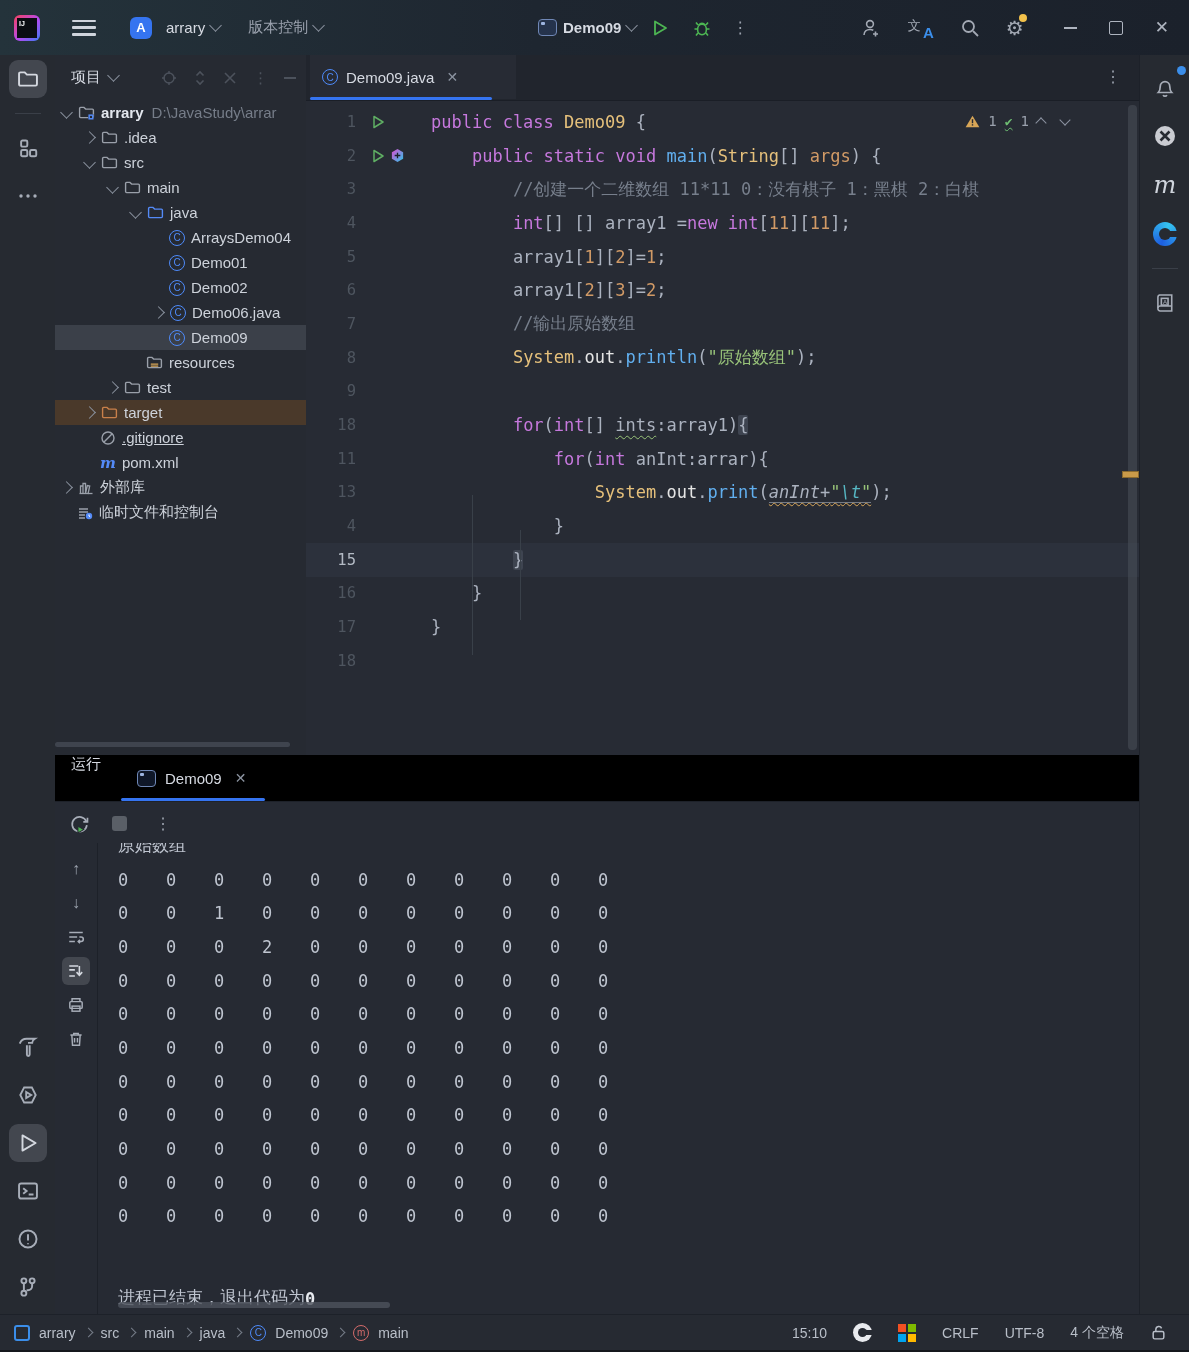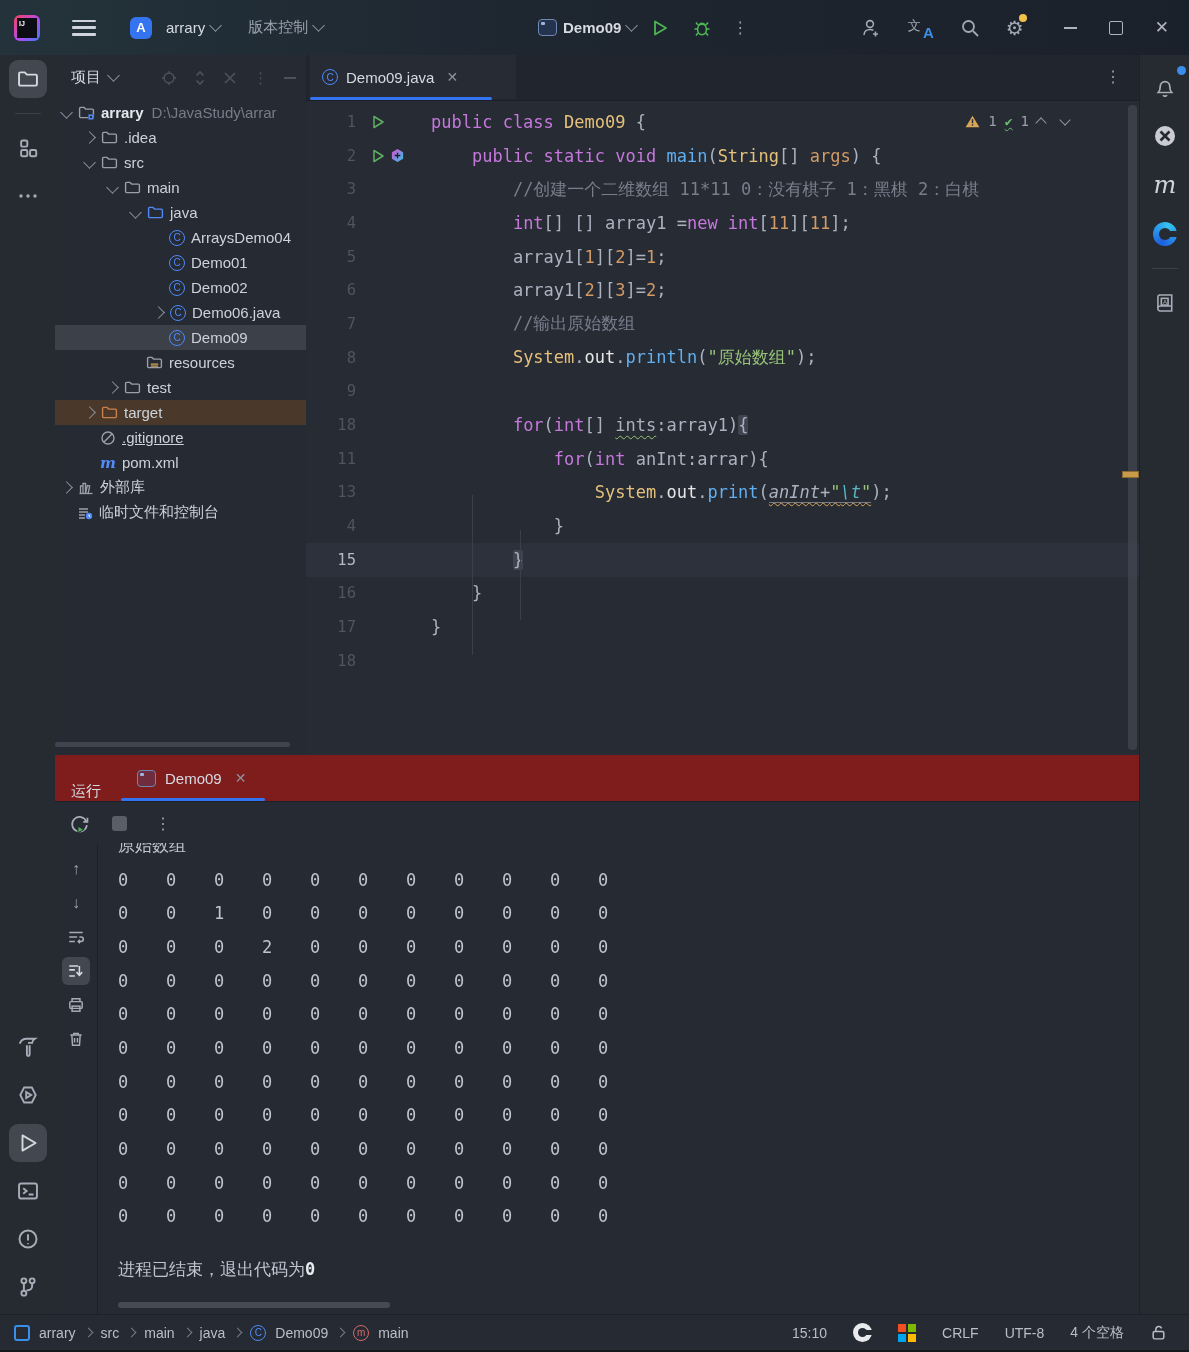--- a/index.html
+++ b/index.html
@@ -93,39 +93,39 @@
   
   .right-stripe{position:absolute;left:1139px;top:55px;width:50px;height:1259px;background:#262a31;border-left:1px solid #1d2129;}
   .bell{position:relative;}
   .bell .dot{position:absolute;right:-2px;top:-2px;width:9px;height:9px;border-radius:50%;background:#3b8eea;}
   .maven-m{font-size:24px;font-style:italic;color:#cfd4dc;font-family:"DejaVu Serif",serif;}
   .swirl{width:24px;height:24px;border-radius:50%;background:conic-gradient(from 200deg,#1d5fe0,#35c3f0,#1d5fe0);position:relative;}
   .swirl::after{content:"";position:absolute;left:6px;top:6px;width:12px;height:12px;border-radius:50%;background:#262a31;}
   .swirl::before{content:"";position:absolute;right:-1px;top:9px;width:8px;height:6px;background:#262a31;z-index:1;}
   
   .run-panel{position:absolute;left:55px;top:755px;width:1084px;height:559px;background:#262a33;}
-  .rp-header{position:relative;height:46px;background:#7f1d1d;display:flex;align-items:flex-end;border-bottom:1px solid #1d2129;}
+  .rp-header{position:relative;height:46px;background:#000000;display:flex;align-items:flex-start;border-bottom:1px solid #1d2129;}
   .rp-title{font-size:15px;color:#d6dae2;padding:0 22px 0 16px;}
   .rp-tab{display:flex;align-items:center;gap:9px;height:100%;padding:0 14px;font-size:15px;color:#d6dae2;cursor:pointer;}
   .rp-underline{position:absolute;left:66px;top:43px;width:144px;height:3px;background:#3574f0;border-radius:2px;}
   .rp-toolbar{height:42px;display:flex;align-items:center;gap:22px;padding-left:14px;}
   .stopbox{width:15px;height:15px;border-radius:3px;background:#5a5f67;}
   .kebab{color:#9aa1ad;font-size:16px;cursor:pointer;}
   .rp-body{position:absolute;left:0;top:88px;right:0;bottom:0;}
   .con-strip{position:absolute;left:0;top:0;width:42px;bottom:0;border-right:1px solid #1d2129;
     display:flex;flex-direction:column;align-items:center;padding-top:12px;gap:6px;}
   .cs-btn{width:28px;height:28px;border-radius:6px;display:flex;align-items:center;justify-content:center;
     color:#9aa1ad;font-size:16px;cursor:pointer;}
   .cs-btn.sel{background:#43474f;}
   .console{position:absolute;left:42px;top:0;right:0;bottom:0;overflow:hidden;
     font-family:"DejaVu Sans Mono",monospace;font-size:17px;color:#bfc5d0;}
   .console-inner{position:relative;top:-14px;padding-left:21px;}
   .crow{height:33.7px;display:flex;align-items:center;}
   .crow .cell{width:48px;flex:none;}
-  .exit-line{margin-top:19px;}
+  .exit-line{margin-top:42px;align-items:flex-end;}
   .exit-line b{color:#e8ebf0;}
   .con-hscroll{position:absolute;left:21px;bottom:6px;width:272px;height:6px;background:#4d535d;border-radius:3px;opacity:.8;}
   
   .statusbar{position:absolute;left:0;top:1314px;width:1189px;height:35px;background:#262a32;border-top:1px solid #1d2129;
     display:flex;align-items:center;font-size:14px;color:#b9bfc9;border-bottom:3px solid #15181d;}
   .sb-crumbs{display:flex;align-items:center;gap:9px;padding-left:14px;}
   .sb-sep{width:6px;height:6px;border-right:1.4px solid #767d89;border-bottom:1.4px solid #767d89;transform:rotate(-45deg);}
   .sb-right{margin-left:auto;display:flex;align-items:center;gap:26px;padding-right:22px;}
   .bc-proj{width:12px;height:12px;border:2px solid #3b8eea;border-radius:3px;}
   .mslogo{width:18px;height:18px;display:grid;grid-template-columns:8px 8px;grid-template-rows:8px 8px;gap:2px;}

